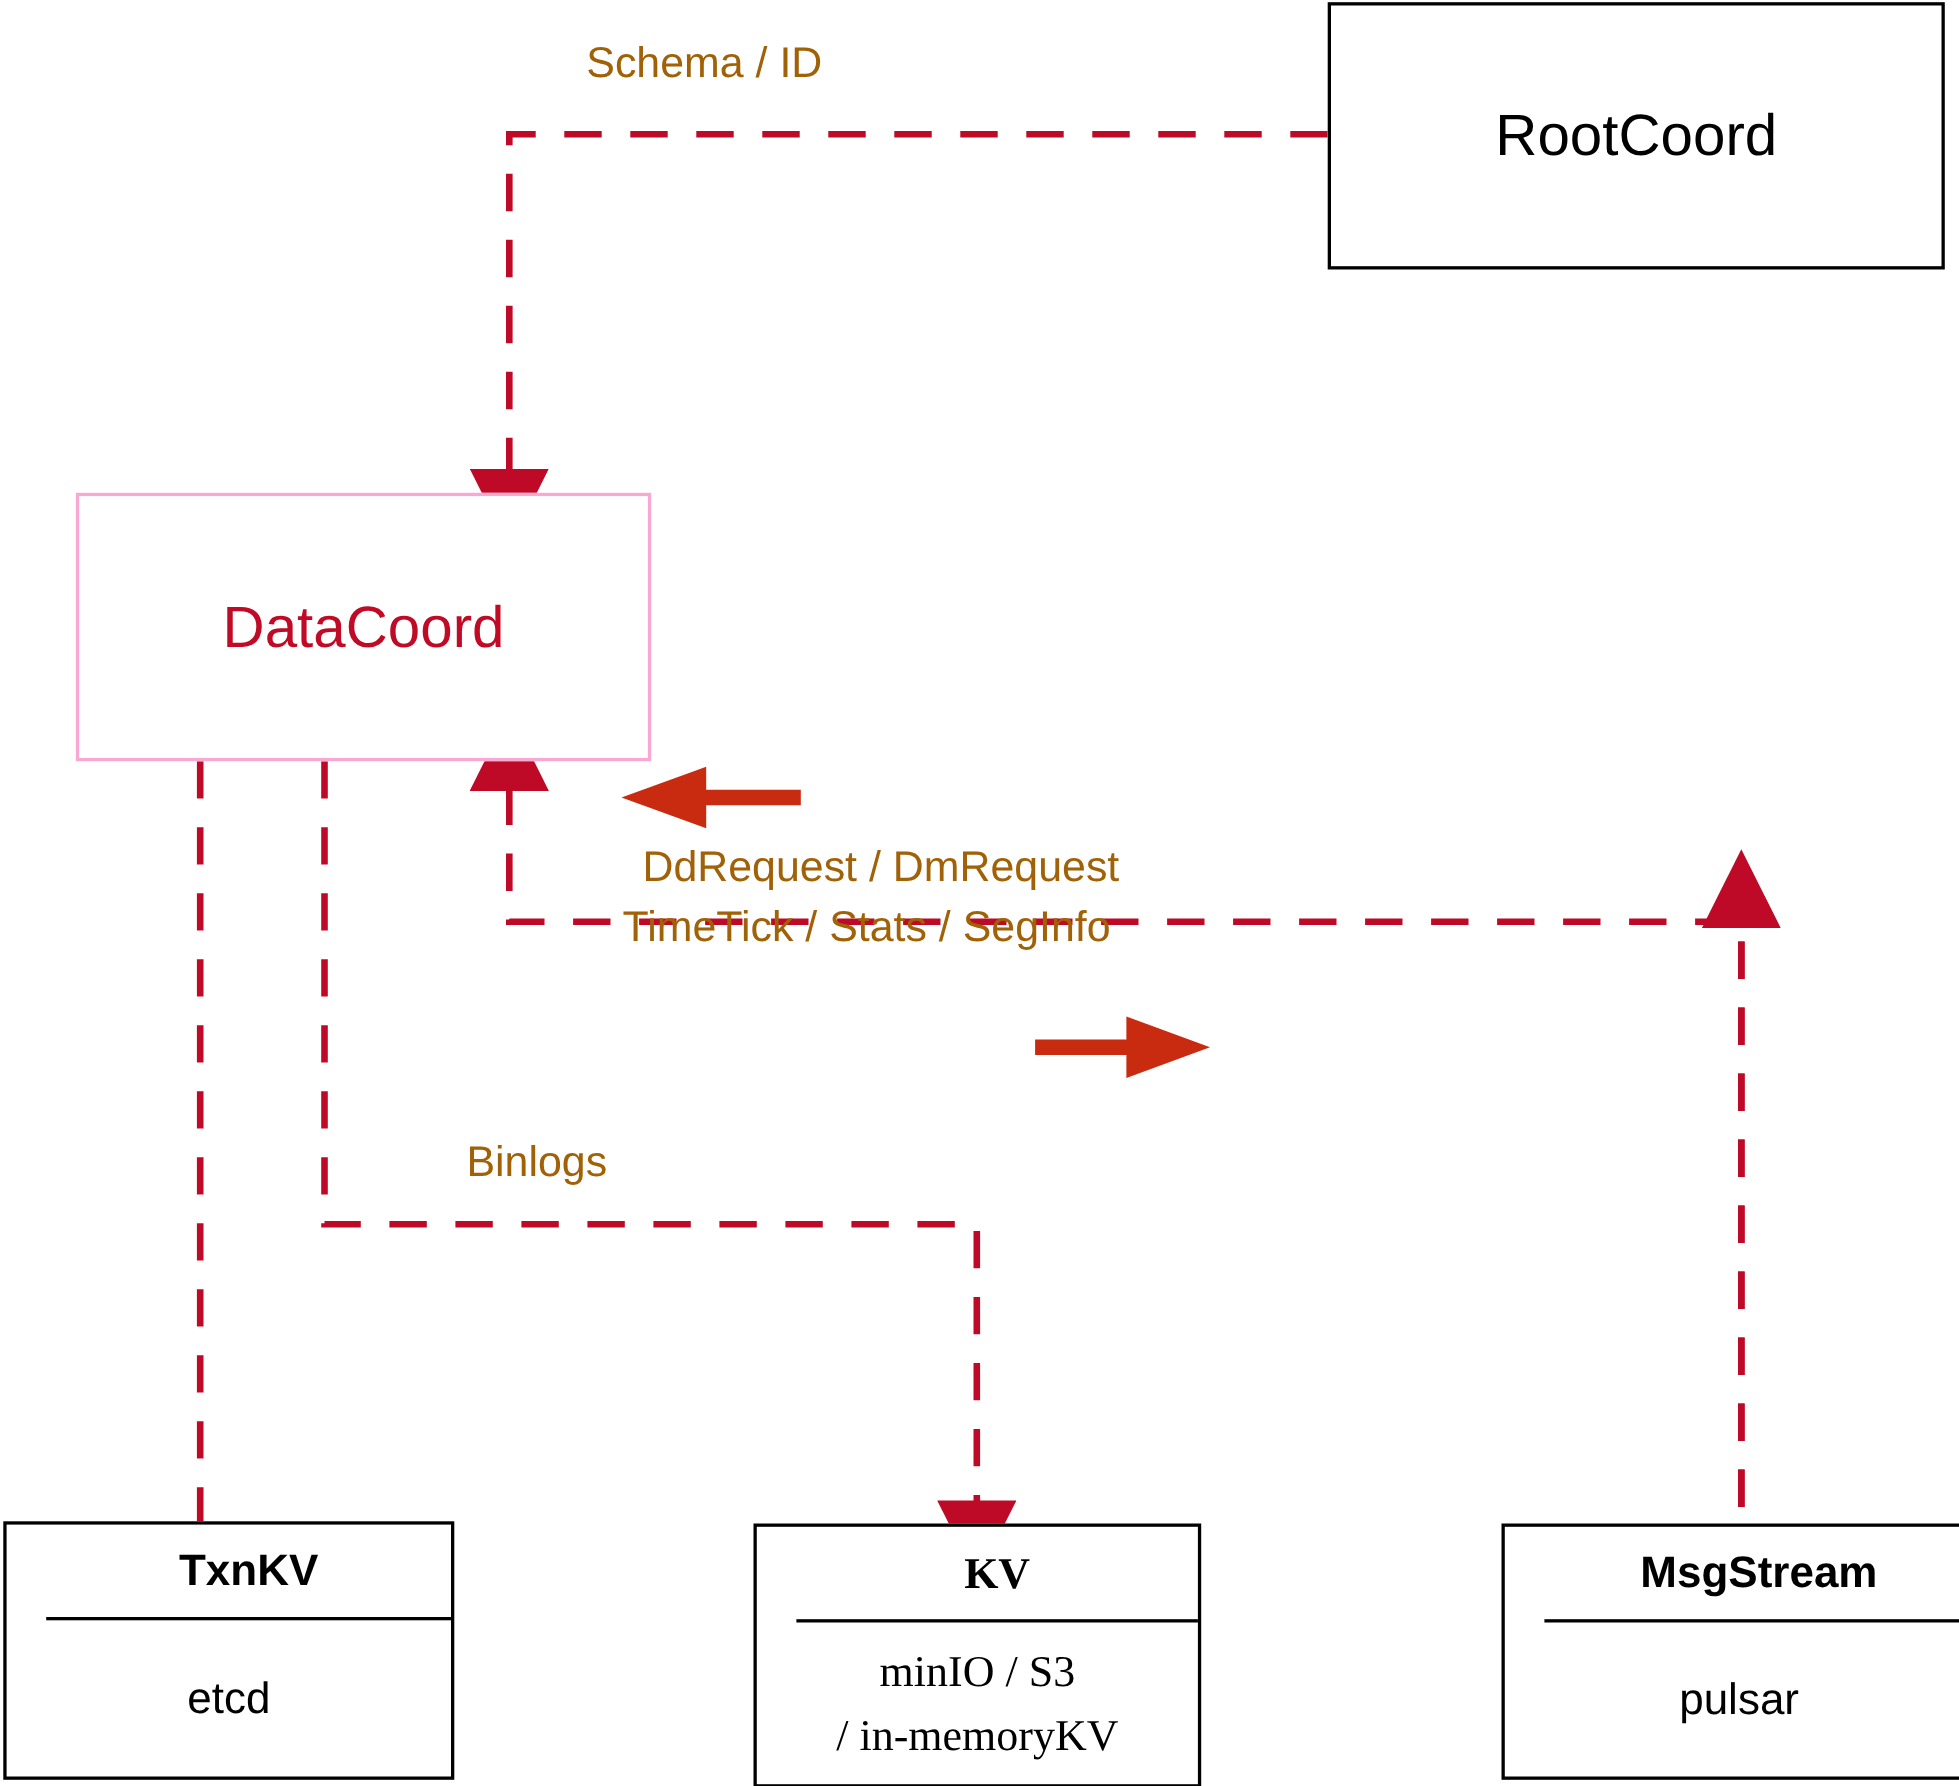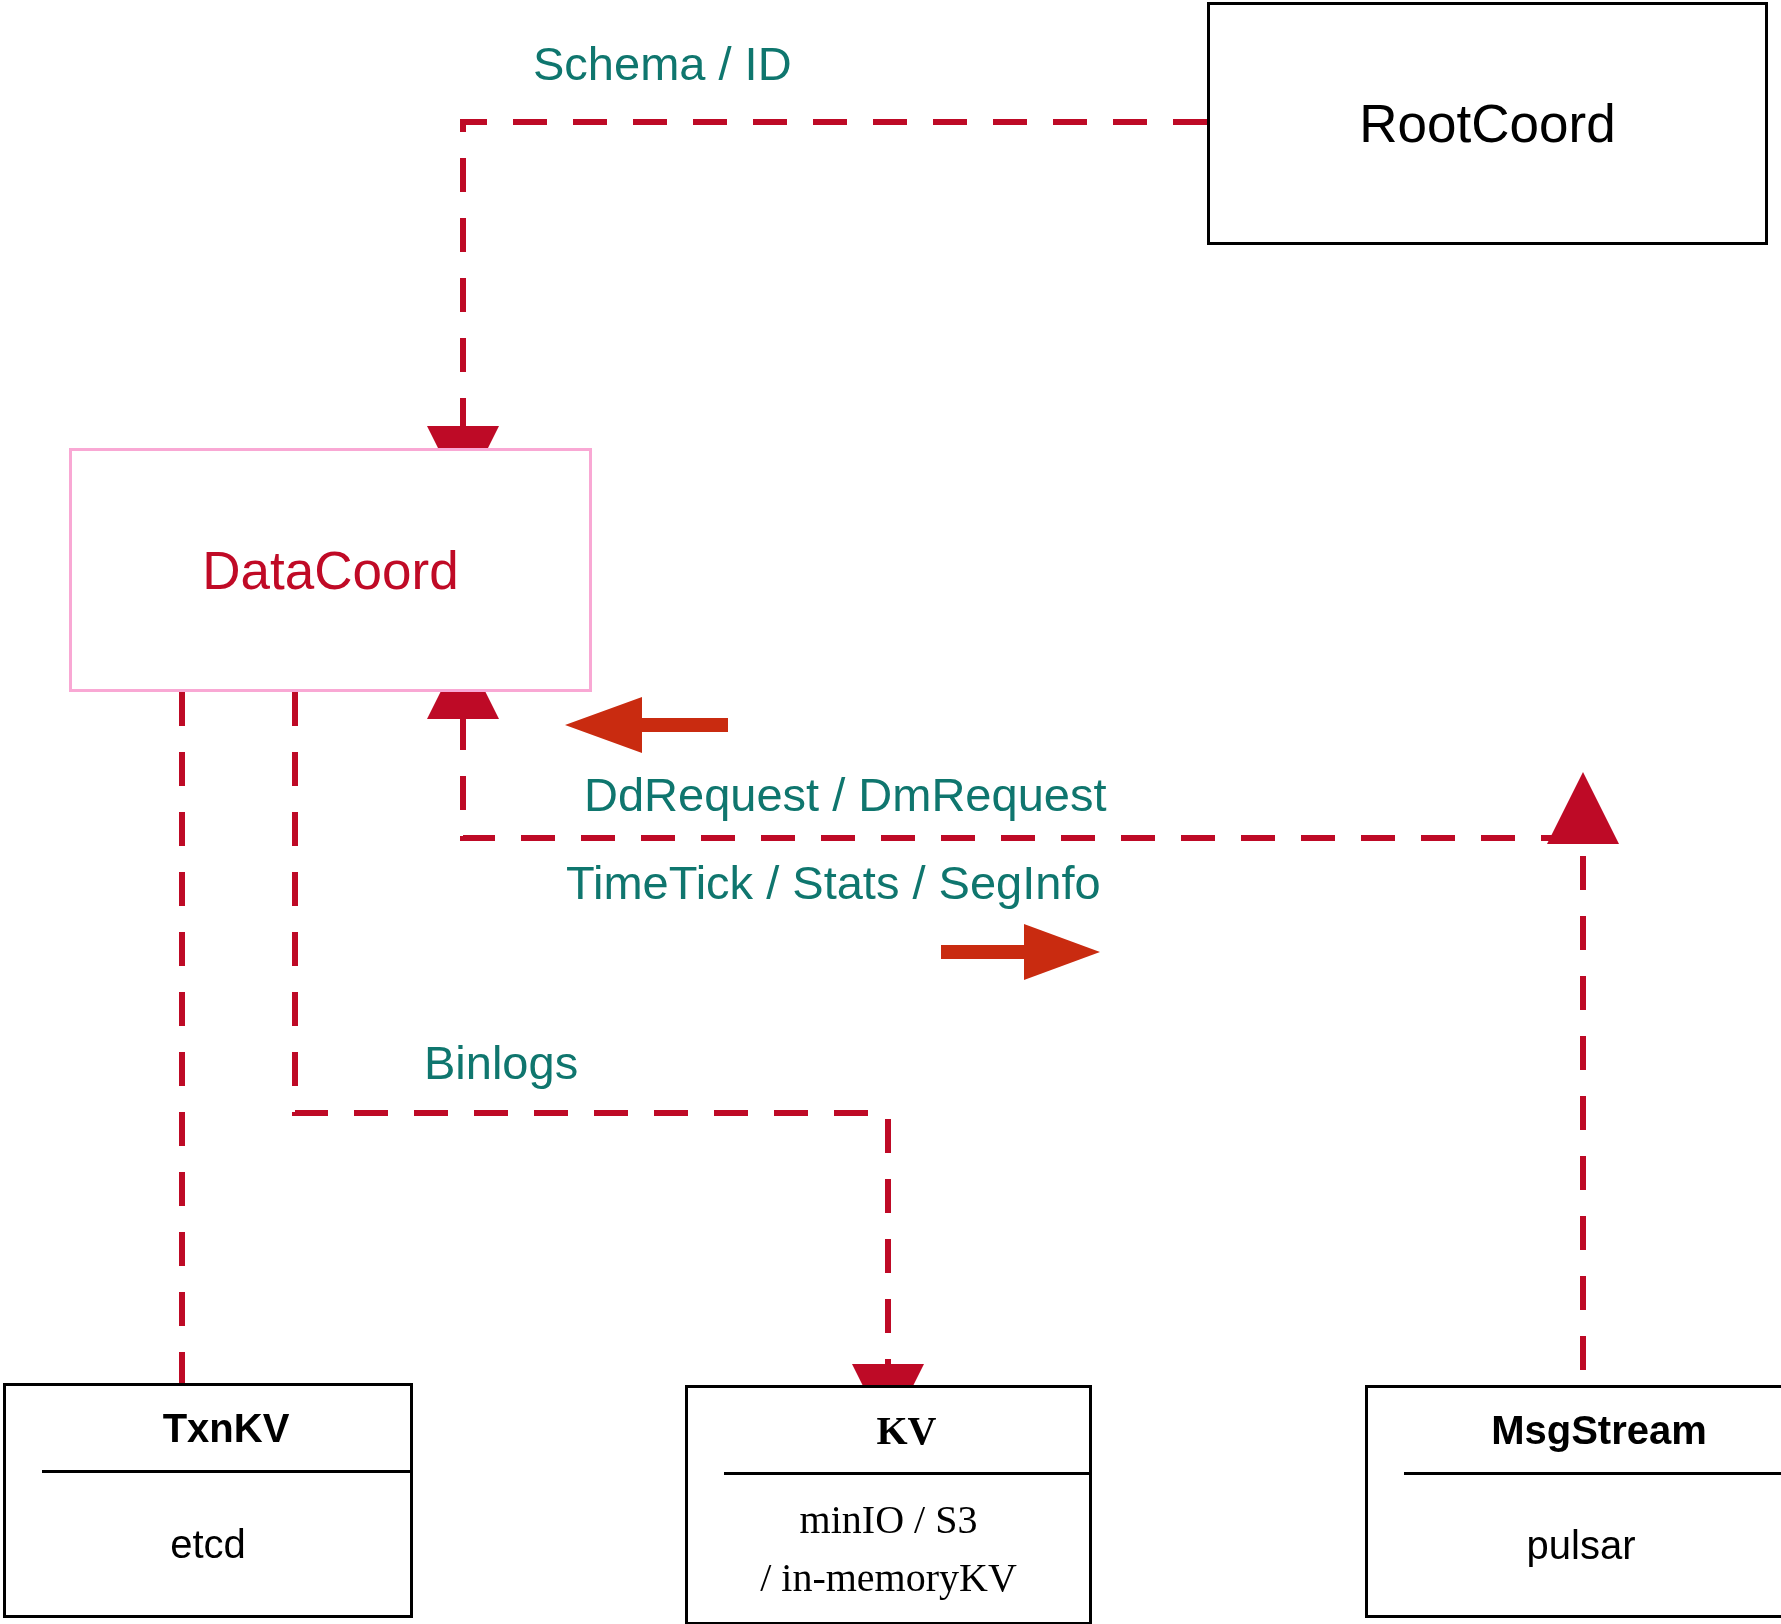--- a/index.html
+++ b/index.html
@@ -106,27 +106,27 @@
   }
   #node-msgstream {
     left: 1365px;
     top: 1385px;
     width: 432px;
     height: 233px;
   }
   
   .edge-label {
     position: absolute;
-    font-size: 47px;
-    color: #0f766e;
+    font-size: 39px;
+    color: #a16207;
     white-space: nowrap;
   }
   #label-schema-id   { left: 533px;  top: 36px;  }
   #label-ddrequest   { left: 584px;  top: 767px; }
-  #label-timetick    { left: 566px;  top: 855px; }
+  #label-timetick    { left: 566px;  top: 821px; }
   #label-binlogs     { left: 424px;  top: 1035px;}
 </style>
 </head>
 <body>
 
 <div id="stage">
 
   <svg class="layer" viewBox="0 0 1781 1624" xmlns="http://www.w3.org/2000/svg">
 
     <defs>

